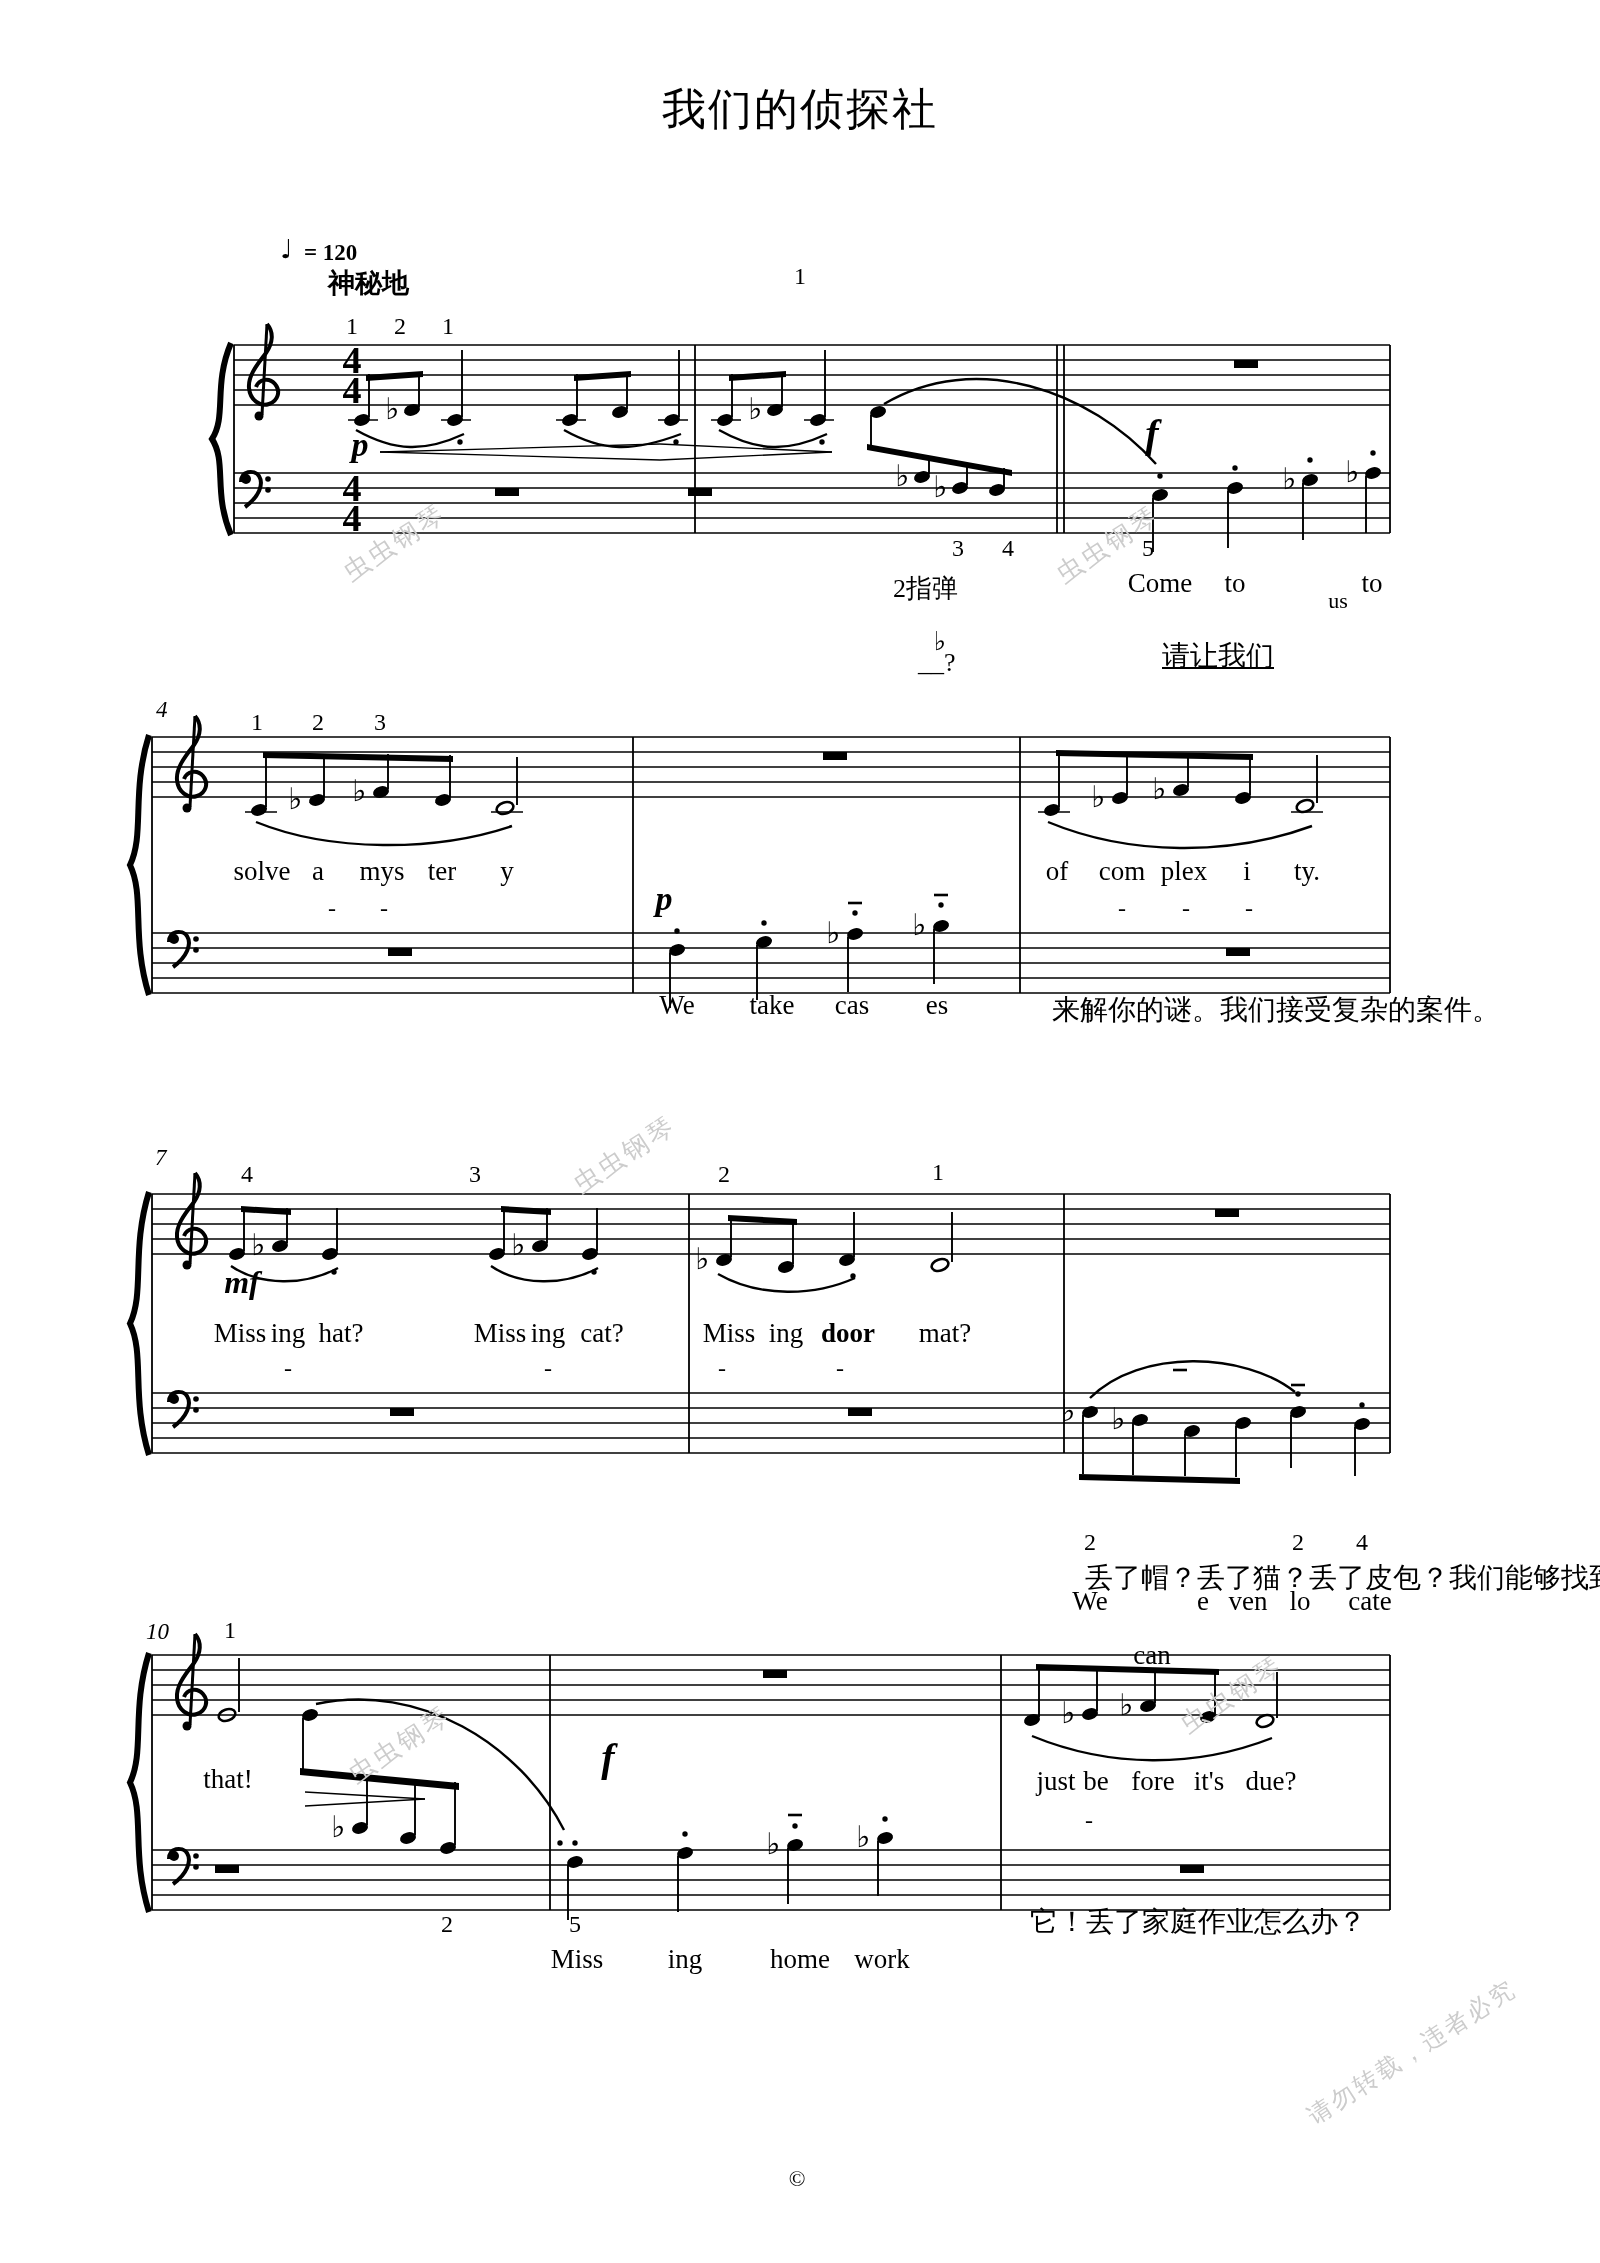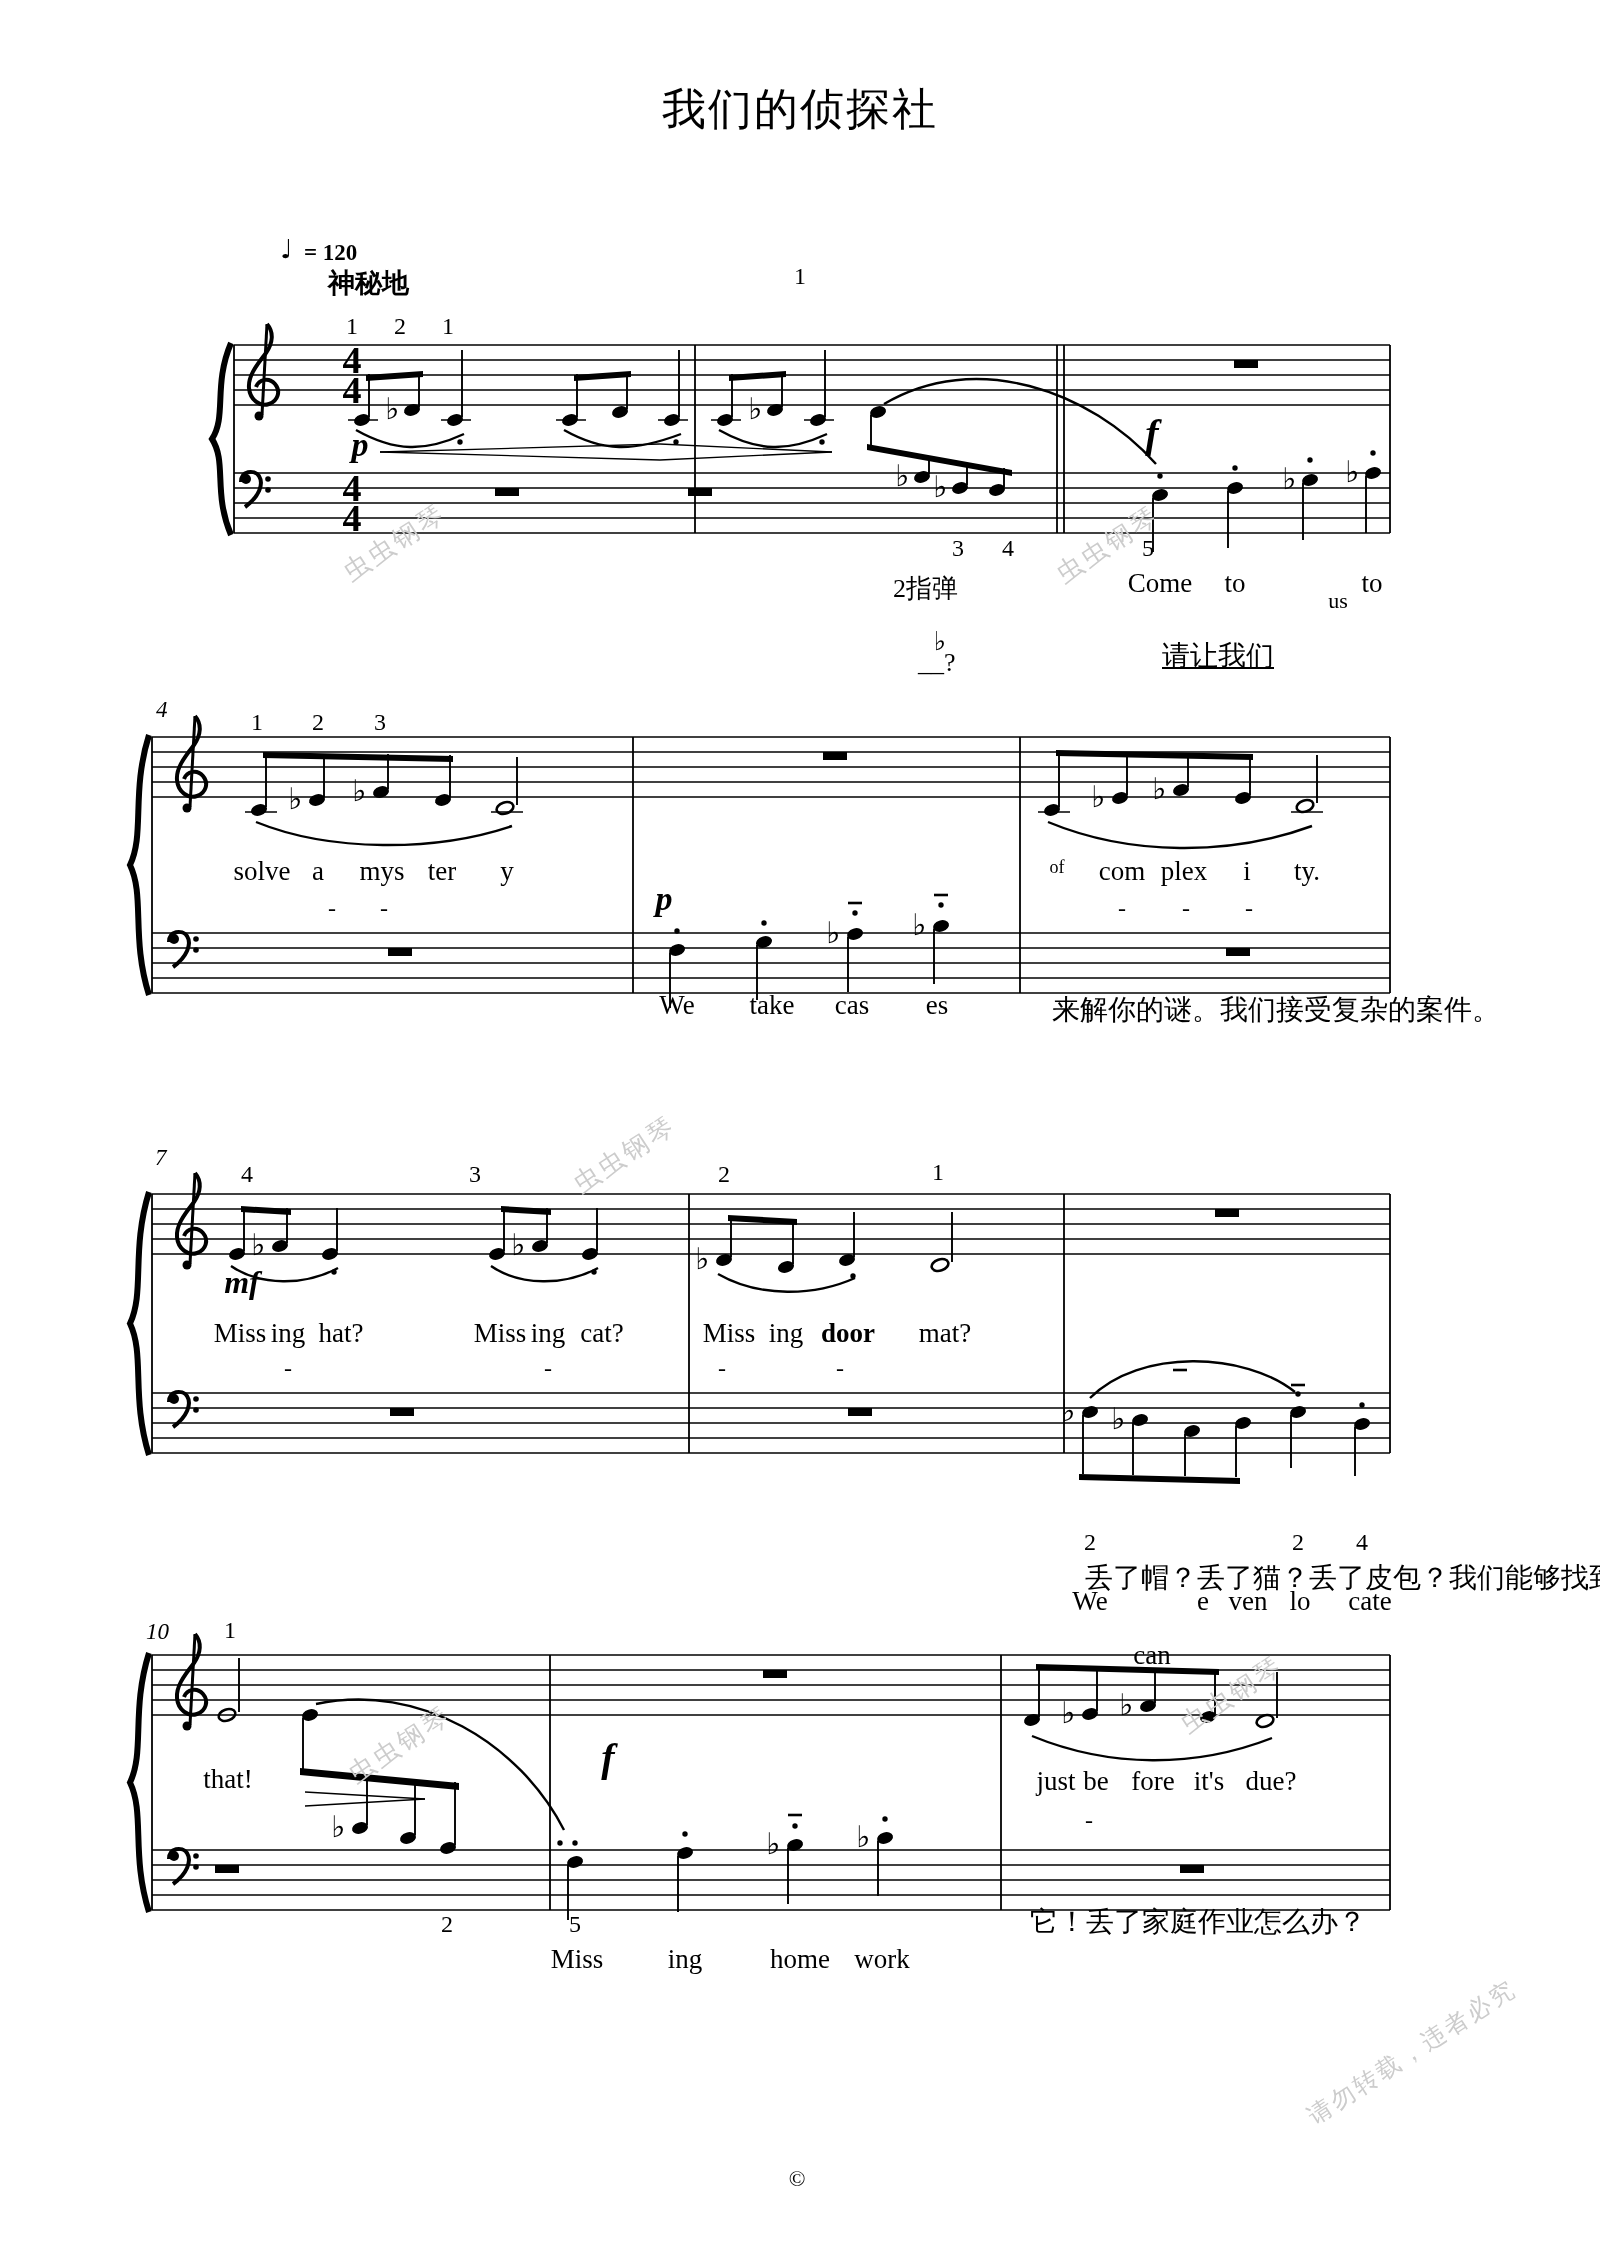--- a/index.html
+++ b/index.html
@@ -396,21 +396,21 @@
       <div class="txt ctr" style="left: 318px; top: 858px; font-size: 27px;">a</div>
       <div class="txt ctr" style="left: 382px; top: 858px; font-size: 27px;">mys</div>
       <div class="txt ctr" style="left: 442px; top: 858px; font-size: 27px;">ter</div>
       <div class="txt ctr" style="left: 507px; top: 858px; font-size: 27px;">y</div>
       <div class="txt ctr" style="left: 332px; top: 896px; font-size: 24px;">-</div>
       <div class="txt ctr" style="left: 384px; top: 896px; font-size: 24px;">-</div>
       <div class="txt ctr" style="left: 677px; top: 992px; font-size: 27px;">We</div>
       <div class="txt ctr" style="left: 772px; top: 992px; font-size: 27px;">take</div>
       <div class="txt ctr" style="left: 852px; top: 992px; font-size: 27px;">cas</div>
       <div class="txt ctr" style="left: 937px; top: 992px; font-size: 27px;">es</div>
-      <div class="txt ctr" style="left: 1057px; top: 858px; font-size: 18px;">of</div>
+      <div class="txt ctr" style="left: 1057px; top: 858px; font-size: 27px;">of</div>
       <div class="txt ctr" style="left: 1122px; top: 858px; font-size: 27px;">com</div>
       <div class="txt ctr" style="left: 1184px; top: 858px; font-size: 27px;">plex</div>
       <div class="txt ctr" style="left: 1247px; top: 858px; font-size: 27px;">i</div>
       <div class="txt ctr" style="left: 1307px; top: 858px; font-size: 27px;">ty.</div>
       <div class="txt ctr" style="left: 1122px; top: 896px; font-size: 24px;">-</div>
       <div class="txt ctr" style="left: 1186px; top: 896px; font-size: 24px;">-</div>
       <div class="txt ctr" style="left: 1249px; top: 896px; font-size: 24px;">-</div>
       <div class="txt" style="left: 1052px; top: 996px; font-size: 28px;">来解你的谜。我们接受复杂的案件。</div>
       <div class="txt ital" style="left: 155px; top: 1146px; font-size: 23px;">7</div>
       <div class="txt ctr" style="left: 247px; top: 1162px; font-size: 24px;">4</div>

